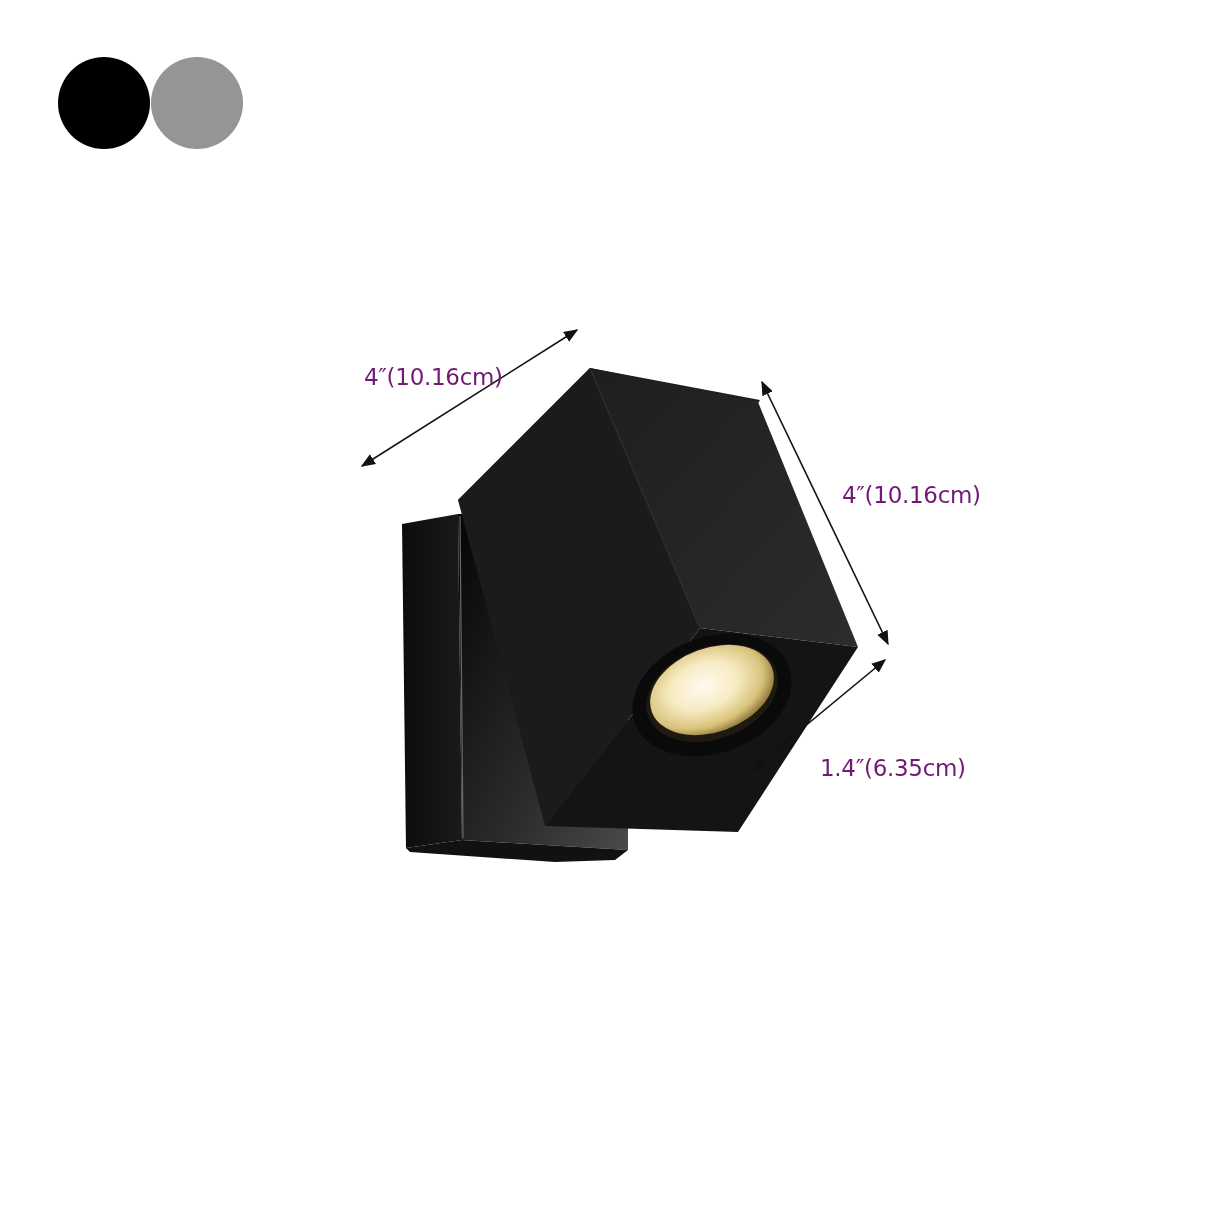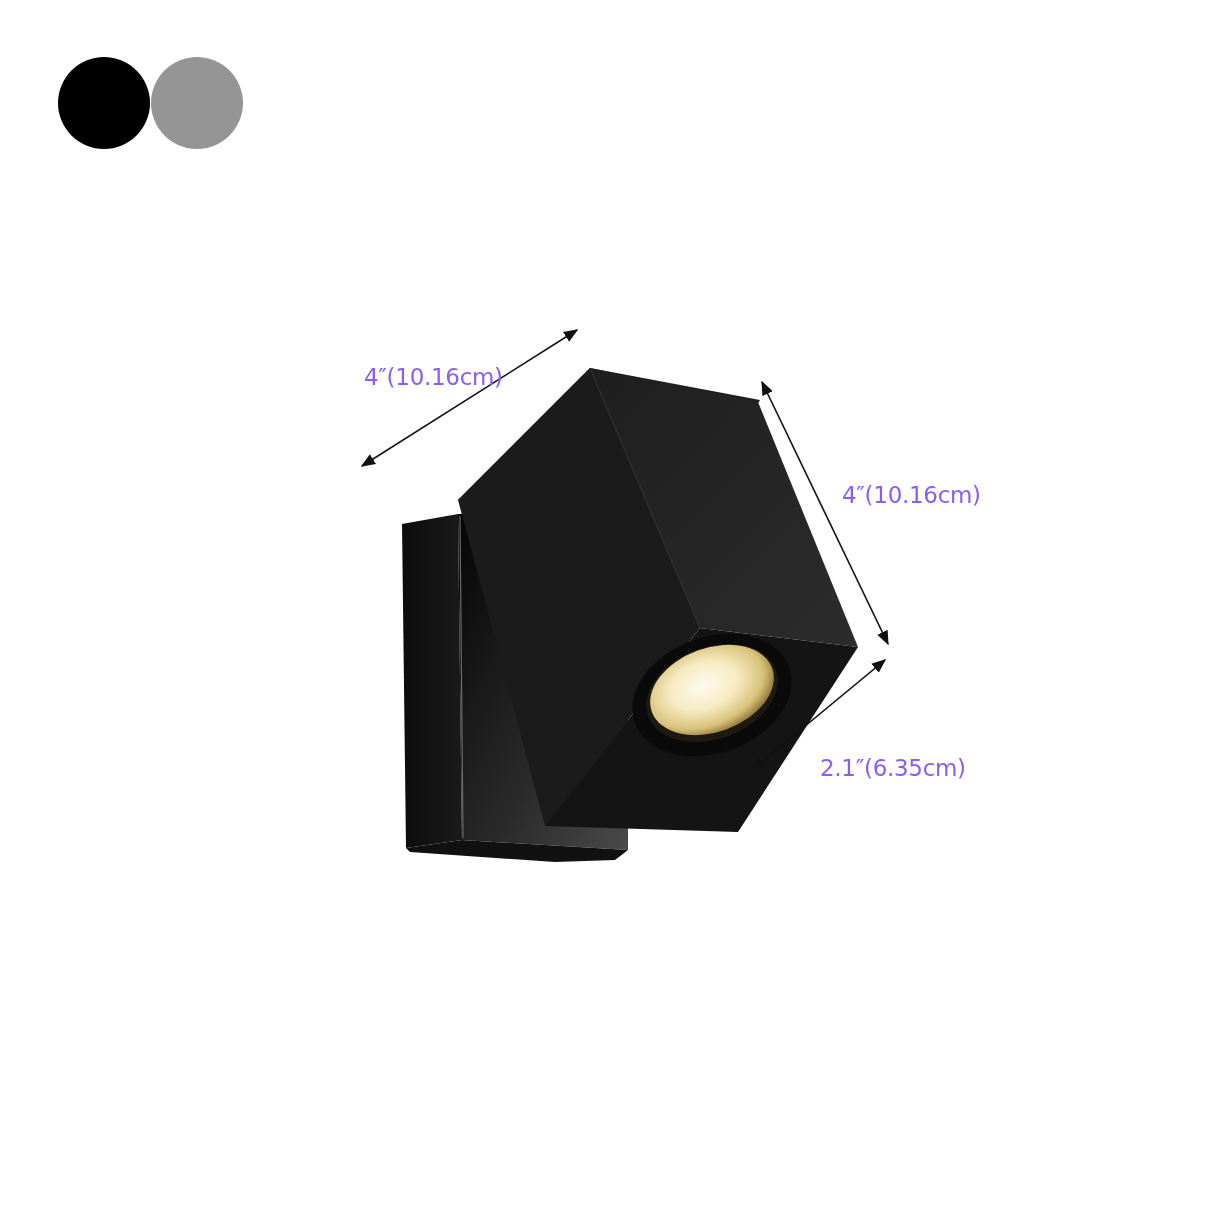--- a/index.html
+++ b/index.html
@@ -2,21 +2,21 @@
 <html><head>
 <meta charset="utf-8">
 <style>
   html, body { margin: 0; padding: 0; background: #ffffff; }
   body { width: 1214px; height: 1214px; position: relative; overflow: hidden;
          font-family: "DejaVu Sans", "Liberation Sans", sans-serif; }
   .swatch { position: absolute; top: 57px; width: 92px; height: 92px; border-radius: 50%; cursor: pointer; }
   .swatch.s0 { left: 58px; }
   .swatch.s1 { left: 151px; }
   .stage { position: absolute; left: 0; top: 0; width: 1214px; height: 1214px; }
-  .dim-label { position: absolute; font-size: 23px; color: #8b5cf6; letter-spacing: -0.3px;
+  .dim-label { position: absolute; font-size: 23px; color: #701a75; letter-spacing: -0.3px;
                white-space: nowrap; line-height: 1; }
   .dim-width { left: 364px; top: 366px; }
   .dim-height { left: 842px; top: 484px; }
   .dim-depth { left: 820px; top: 757px; }
 </style>
 </head>
 <body>
 
 <div class="swatch s0" style="background:#000000;"></div>
 <div class="swatch s1" style="background:#959595;"></div>
@@ -77,13 +77,13 @@
     <ellipse cx="712" cy="690" rx="64" ry="42" transform="rotate(-20 712 690)" fill="url(#lensGlow)"></ellipse>
   </g>
 
   <line x1="362" y1="466" x2="577" y2="330" stroke="#111" stroke-width="1.6" marker-start="url(#arr)" marker-end="url(#arr)"></line>
   <line x1="762" y1="382" x2="888" y2="644" stroke="#111" stroke-width="1.6" marker-start="url(#arr)" marker-end="url(#arr)"></line>
   <line x1="752" y1="770" x2="885" y2="660" stroke="#111" stroke-width="1.6" marker-start="url(#arr)" marker-end="url(#arr)"></line>
 </svg>
 
 <div class="dim-label dim-width">4″(10.16cm)</div>
 <div class="dim-label dim-height">4″(10.16cm)</div>
-<div class="dim-label dim-depth">2.1″(6.35cm)</div>
+<div class="dim-label dim-depth">1.4″(6.35cm)</div>
 
 </body></html>

